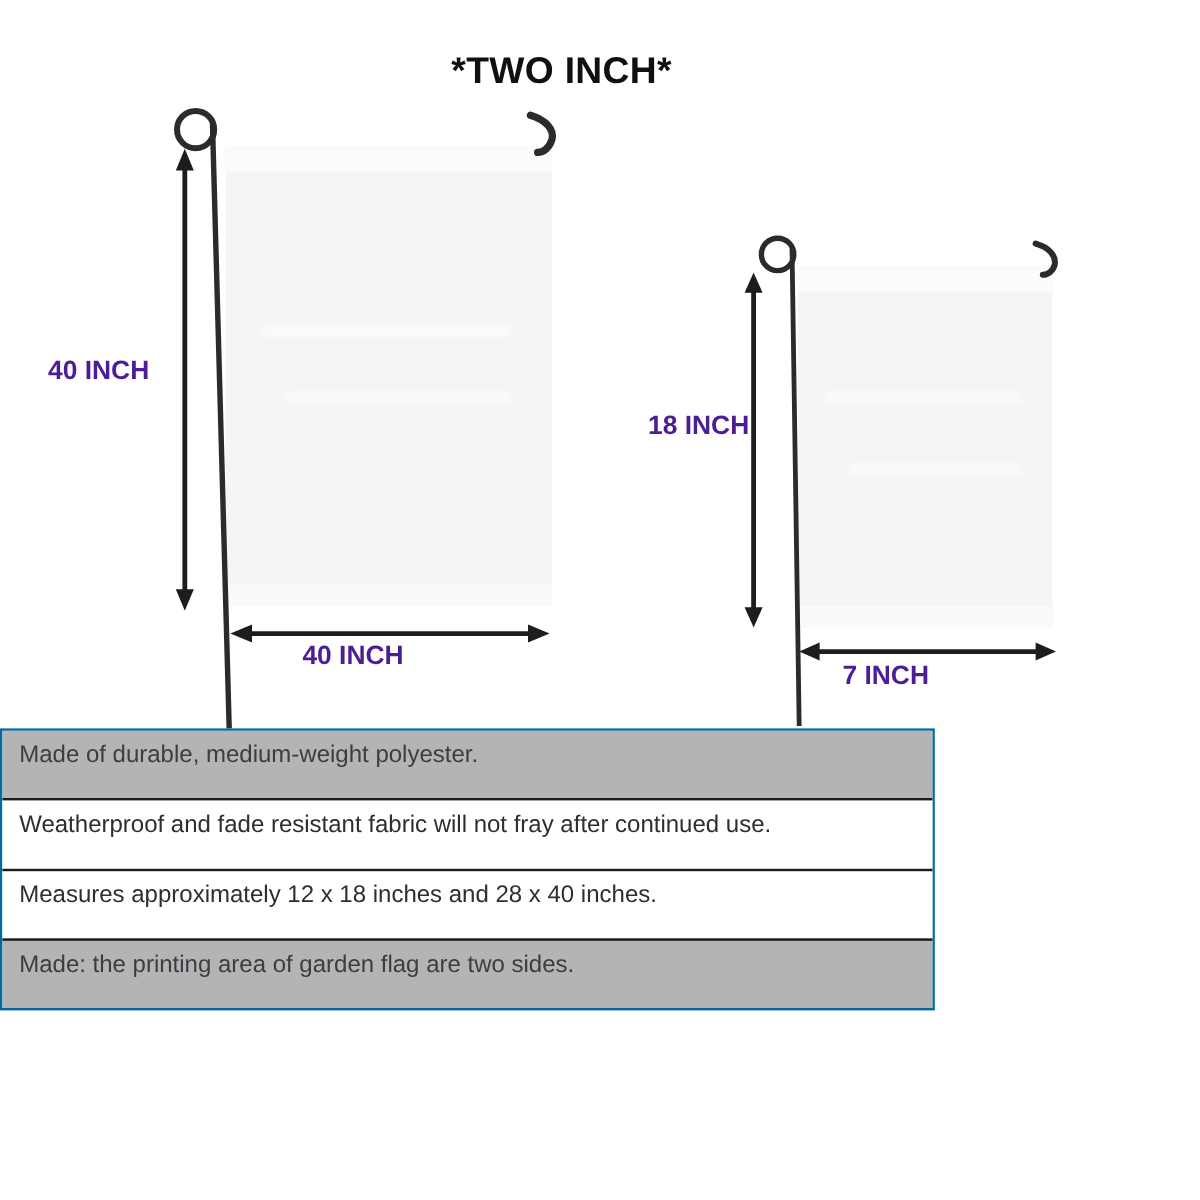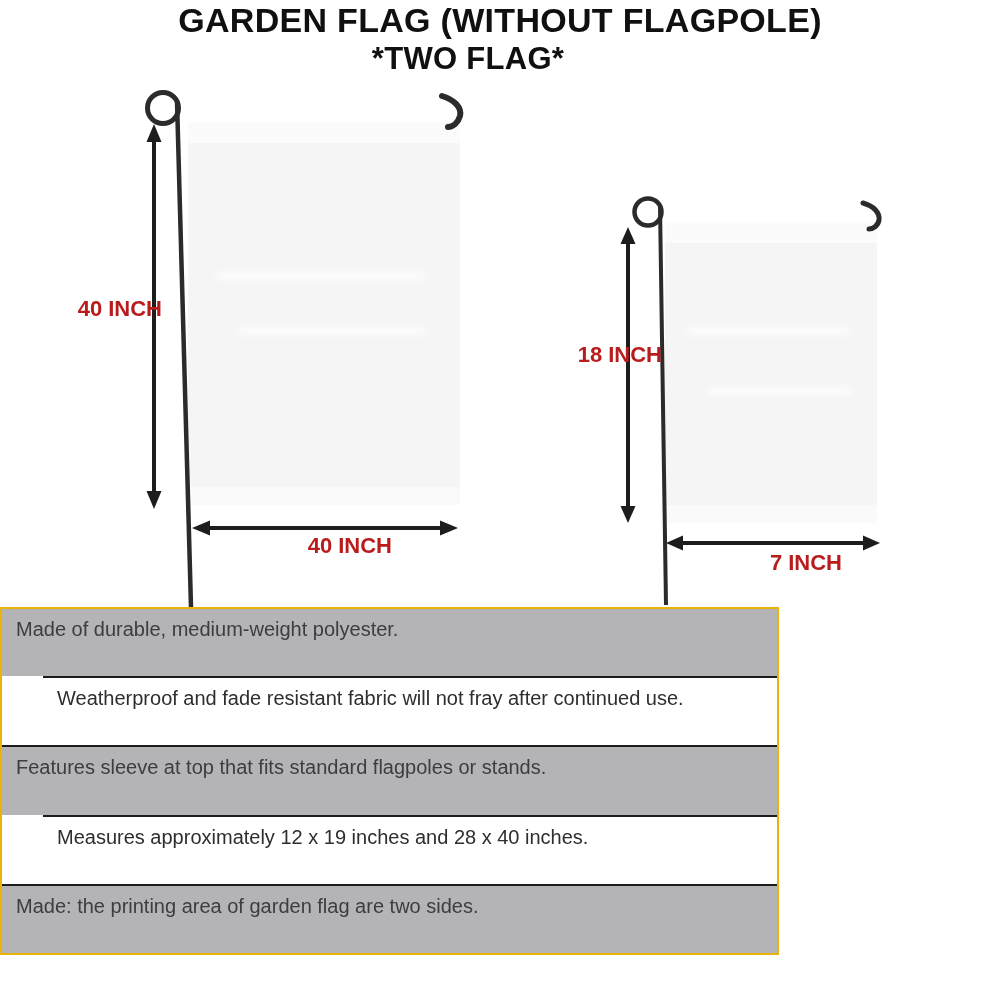--- a/index.html
+++ b/index.html
@@ -48,54 +48,53 @@
   }
 
   
   .overlay{position:absolute;inset:0;pointer-events:none;}
   .pole{stroke:#2b2b2b;fill:none;}
   .arrow{stroke:#1d1d1d;fill:none;stroke-width:4;}
   .arrowhead{fill:#1d1d1d;stroke:none;}
 
   
   .dim-label{
-    position:absolute;text-align:right;
-    font-size:22px;font-weight:700;color:#b91c1c;
+    position:absolute;text-align:left;
+    font-size:22px;font-weight:700;color:#4c1d95;
     white-space:nowrap;
   }
   .label-40{left:40px;top:296px;width:122px;}
   .label-28{left:252px;top:533px;width:140px;}
   .label-18{left:540px;top:342px;width:122px;}
   .label-12{left:702px;top:550px;width:140px;}
 
   
   .features{
-    position:absolute;left:0;top:607px;width:779px;height:348px;
-    border:2px solid #eab308;
+    position:absolute;left:0;top:607px;width:779px;height:235px;
+    border:2px solid #0369a1;
     box-sizing:border-box;
     display:flex;flex-direction:column;
   }
   .feature-row{
     flex:1;
     display:block;
     padding:9px 14px 0 14px;
     font-size:20px;
     box-sizing:border-box;
   }
   .feature-row + .feature-row{border-top:2px solid #1c1c1c;}
   .feature-row.gray{background:#b4b3b5;color:#3d3c3f;}
-  .feature-row.white{background:#ffffff;color:#2e2e30;margin-left:41px;}
+  .feature-row.white{background:#ffffff;color:#2e2e30;}
 </style>
 </head>
 <body>
 
 <div class="stage">
 
-  <h1 class="title-line1">GARDEN FLAG (WITHOUT FLAGPOLE)</h1>
-  <h2 class="title-line2">*TWO FLAG*</h2>
+  <h2 class="title-line2">*TWO INCH*</h2>
 
   <div class="flag flag-large">
     <div class="streak" style="top:150px;"></div>
     <div class="streak" style="top:205px;left:18%;"></div>
   </div>
   <div class="flag flag-small">
     <div class="streak" style="top:105px;"></div>
     <div class="streak" style="top:165px;left:20%;"></div>
   </div>
 
@@ -136,18 +135,17 @@
   </svg>
 
   <div class="dim-label label-40">40 INCH</div>
   <div class="dim-label label-28">40 INCH</div>
   <div class="dim-label label-18">18 INCH</div>
   <div class="dim-label label-12">7 INCH</div>
 
   <div class="features">
     <div class="feature-row gray">Made of durable, medium-weight polyester.</div>
     <div class="feature-row white">Weatherproof and fade resistant fabric will not fray after continued use.</div>
-    <div class="feature-row gray">Features sleeve at top that fits standard flagpoles or stands.</div>
-    <div class="feature-row white">Measures approximately 12 x 19 inches and 28 x 40 inches.</div>
+    <div class="feature-row white">Measures approximately 12 x 18 inches and 28 x 40 inches.</div>
     <div class="feature-row gray">Made: the printing area of garden flag are two sides.</div>
   </div>
 
 </div>
 
 </body></html>

